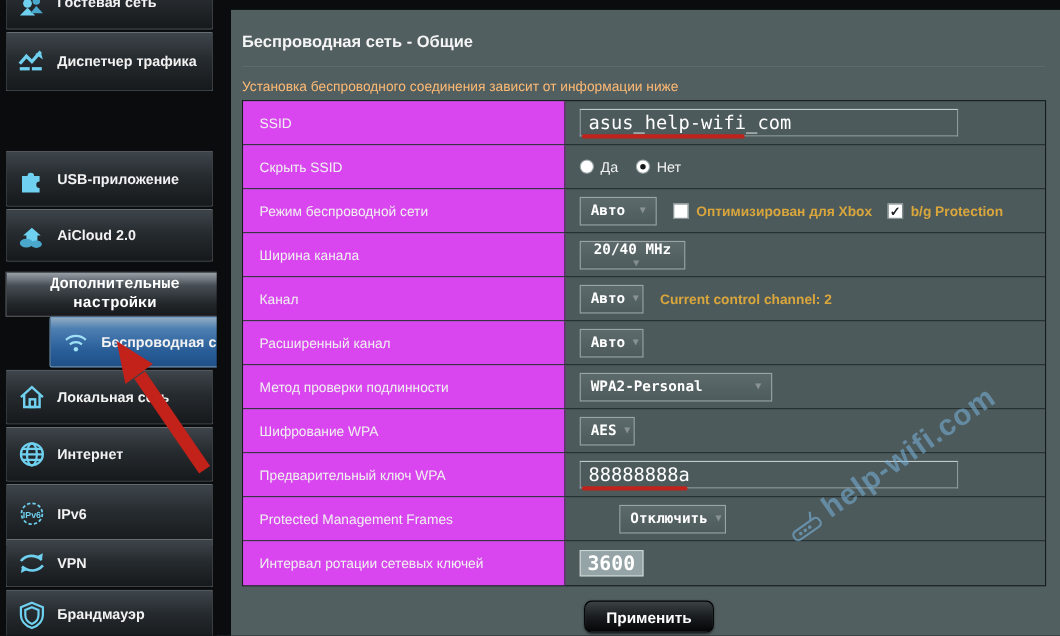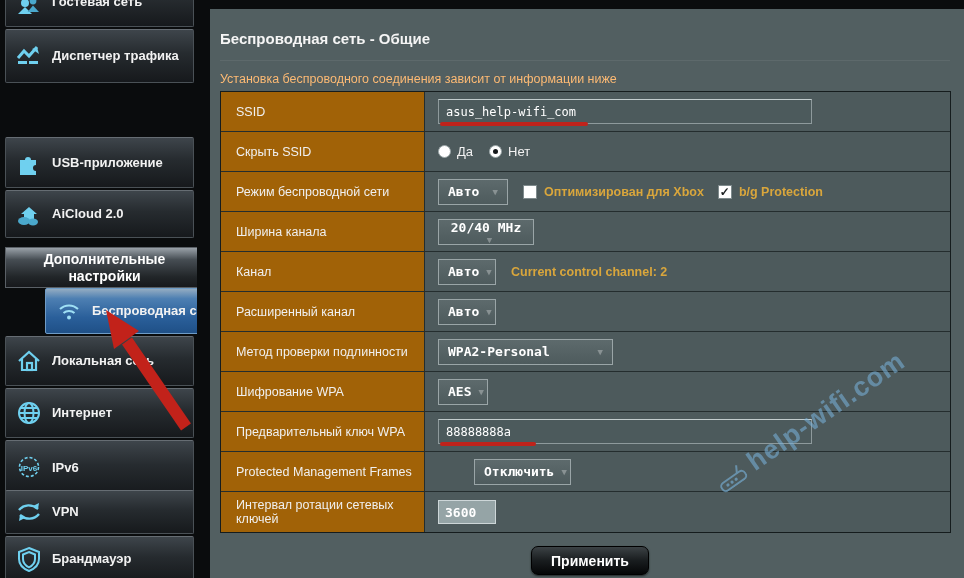--- a/index.html
+++ b/index.html
@@ -16,44 +16,44 @@
     border:1px solid #4a5156; border-top-color:#666d73; border-radius:2px;
     display:flex; align-items:center; cursor:pointer;
   }
   .sb-icon { width:46px; display:flex; justify-content:center; align-items:center; flex:none; }
   .sb-label { color:#f2f2f2; font-size:13px; font-weight:bold; line-height:16px; padding-right:6px; }
   .sb-header {
     position:absolute; left:5px; width:199px;
     background:linear-gradient(180deg,#99a1a8 0%,#464d53 30%,#212528 75%,#17191c 100%);
     border:1px solid #5a6066; border-radius:0;
     display:flex; align-items:center; justify-content:center; text-align:center;
-    color:#ffffff; font-size:14px; font-weight:bold; line-height:17px;
+    color:#ffffff; font-size:14px; font-weight:bold; line-height:17px;font-family:Liberation Mono, monospace;
   }
   .sb-item.selected {
     background:linear-gradient(180deg,#93acc2 0%,#4d7fb2 22%,#2a5f9a 65%,#1f5087 100%);
     border:1px solid #6f9cc6;
     margin-left:40px;
   }
   
   .panel { position:absolute; left:210px; top:9px; width:754px; height:569px; background:#525f61; }
   .page-title { position:absolute; left:10px; top:21px; color:#f5f5f5; font-size:15px; font-weight:bold; }
   .title-divider { position:absolute; left:10px; top:51px; width:730px; height:1px; background:#394547; border-bottom:1px solid #5d696b; }
   .subtitle { position:absolute; left:10px; top:63px; color:#fdba74; font-size:12.5px; }
   .ftable { position:absolute; left:10px; top:82px; width:731px; border:1px solid #151c1d; background:#4d5a5c; }
   .frow { display:flex; height:40px; border-bottom:1px solid #242d2e; }
   .frow:last-child { border-bottom:none; }
   .fl {
-    width:204px; flex:none; background:#a16207; border-right:1px solid #242d2e;
+    width:293px; flex:none; background:#d946ef; border-right:1px solid #242d2e;
     color:#f0f0f0; font-size:12.5px; display:flex; align-items:center; padding-left:15px;
   }
   .fv { flex:1; display:flex; align-items:center; padding-left:13px; }
   .txt-input {
-    width:374px; height:25px; background:#4c5a5c;
+    width:344px; height:25px; background:#4c5a5c;
     border:1px solid #8e9a9c; border-top-color:#c2cccd;
-    color:#ffffff; font-family:"DejaVu Sans Mono", monospace; font-size:12px;
+    color:#ffffff; font-family:"DejaVu Sans Mono", monospace; font-size:17px;
     padding:0 7px; outline:none;
   }
   .input-wrap { position:relative; display:inline-block; }
   .red-underline { position:absolute; left:2px; bottom:-2px; height:4px; background:#bf231b; border-radius:2px; }
   .sel {
     display:inline-flex; align-items:center; height:26px;
     background:linear-gradient(180deg,#5d6a6c,#4e5b5d);
     border:1px solid #9aa5a7; color:#ffffff;
     font-family:"DejaVu Sans Mono", monospace; font-size:13px; font-weight:bold;
     padding:0 9px; cursor:pointer; white-space:nowrap;
@@ -61,21 +61,21 @@
   .sel .arr { color:rgba(255,255,255,0.3); font-size:9px; margin-left:7px; }
   .yellow { color:#d9a63c; font-size:12.5px; font-weight:bold; }
   .radio { display:inline-flex; align-items:center; margin-right:16px; cursor:pointer; }
   .rdot { width:13px; height:13px; border-radius:50%; background:#ffffff; border:1px solid #9aa5a7; position:relative; margin-right:6px; }
   .rdot.on::after { content:""; position:absolute; left:3px; top:3px; width:5px; height:5px; border-radius:50%; background:#15181a; }
   .rlabel { color:#f2f2f2; font-size:13px; }
   .chk { width:14px; height:14px; background:#ffffff; border:1px solid #7f8b8d; display:inline-flex; align-items:center; justify-content:center; font-size:12px; font-weight:bold; color:#1c2022; cursor:pointer; flex:none; }
   .chk-label { margin:0 14px 0 7px; }
   .small-input {
     width:58px; height:24px; background:#95a4a6; border:1px solid #cdd6d8;
-    color:#ffffff; font-family:"DejaVu Sans Mono", monospace; font-size:13px; font-weight:bold;
+    color:#ffffff; font-family:"DejaVu Sans Mono", monospace; font-size:18px; font-weight:bold;
     padding:0 6px; outline:none;
   }
   .apply-btn {
     position:absolute; left:321px; top:537px; width:118px; height:29px;
     background:linear-gradient(180deg,#3c4245 0%,#191d1f 50%,#050607 100%);
     border:1px solid #000; border-radius:7px; color:#ffffff;
     font-size:14px; font-weight:bold; font-family:"Liberation Sans", sans-serif;
     cursor:pointer; box-shadow:0 1px 2px rgba(0,0,0,0.6);
   }
   

